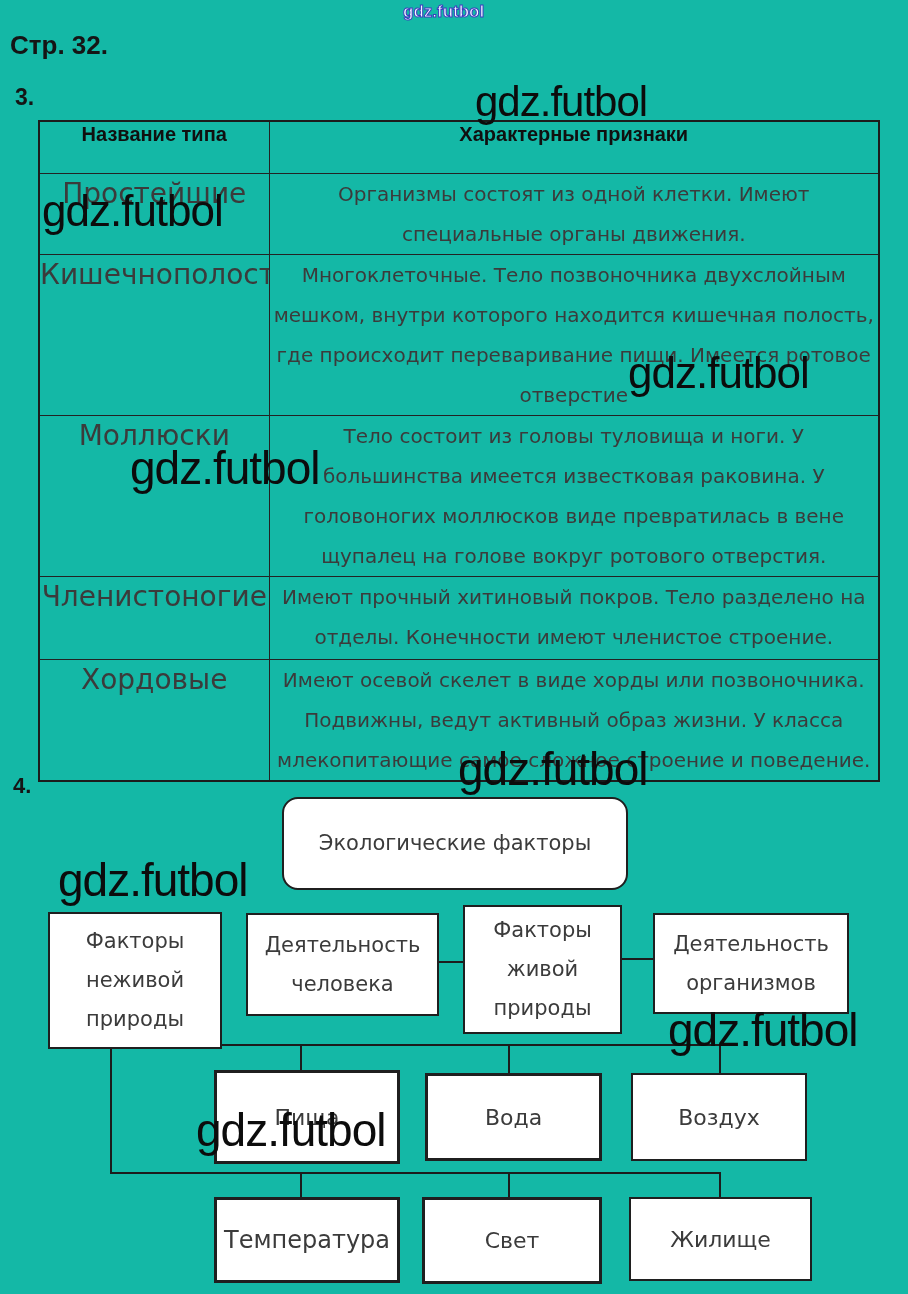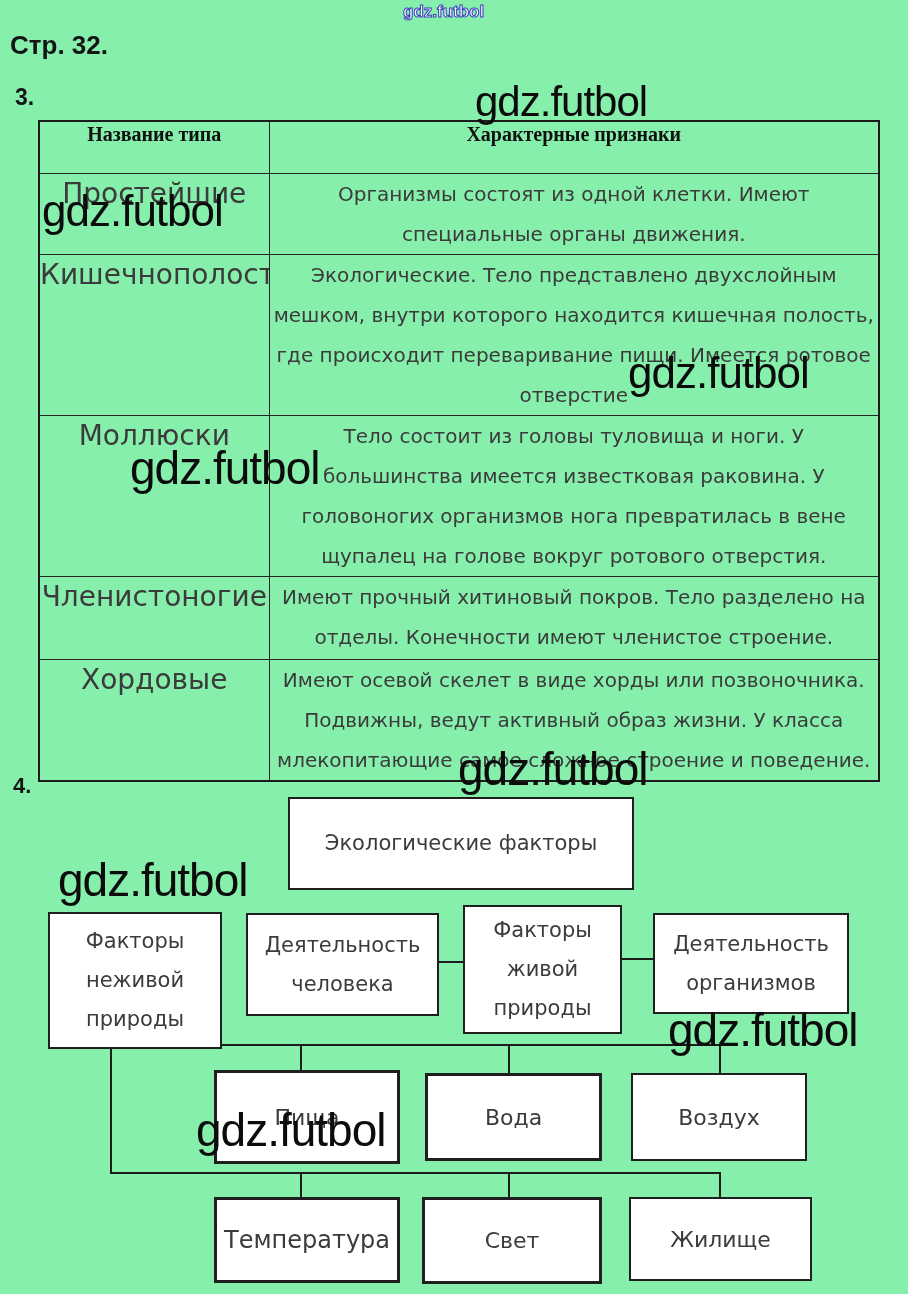--- a/index.html
+++ b/index.html
@@ -1,16 +1,16 @@
 <!DOCTYPE html>
 <html><head>
 <meta charset="utf-8">
 <style>
   html,body{margin:0;padding:0;background:#fff;}
-  #page{position:relative;width:908px;height:1294px;background:#86efac;overflow:hidden;
+  #page{position:relative;width:908px;height:1294px;background:#14b8a6;overflow:hidden;
         font-family:"DejaVu Sans",sans-serif;}
 
   
   .wm{position:absolute;font-family:"Liberation Sans",sans-serif;color:#0c0c0c;
       line-height:1.05;letter-spacing:-1px;white-space:nowrap;z-index:30;}
   .wm-top{left:403px;top:3px;font-size:17px;font-weight:bold;letter-spacing:0;
       color:#3b3bbe;-webkit-text-fill-color:#f7f7ff;-webkit-text-stroke:1px #3b3bbe;}
   .wm-header{left:475px;top:80px;font-size:42px;}
   .wm-r1{left:42px;top:188px;font-size:44px;}
   .wm-r2{left:628px;top:350px;font-size:44px;}
@@ -25,31 +25,31 @@
   .page-label{left:10px;top:30px;font-size:26px;}
   .task3{left:15px;top:84px;font-size:23px;}
   .task4{left:13px;top:773px;font-size:22px;}
 
   
   table.main{position:absolute;left:38px;top:120px;width:840px;border-collapse:collapse;
       table-layout:fixed;border:2.5px solid #1c1c1c;}
   table.main td,table.main th{border:1.5px solid #232323;vertical-align:top;
       text-align:center;padding:0;overflow:hidden;}
   th.hdr{font-size:20px;font-weight:bold;color:#101010;padding-top:7px;line-height:24px;
-      font-family:Liberation Serif, serif;}
+      font-family:Liberation Sans, sans-serif;}
   td.typ{font-size:28px;color:#3b3b3b;line-height:40px;}
   td.dsc{font-size:20px;color:#3b3b3b;}
   .desc-line{line-height:40px;}
 
   
   .box{position:absolute;border:2px solid #1f1f1f;background:#fff;display:flex;
        flex-direction:column;align-items:center;justify-content:center;text-align:center;
        color:#3b3b3b;font-size:21px;z-index:10;}
   .box .bl{line-height:39px;}
-  .b-root{left:288px;top:797px;width:342px;height:89px;}
+  .b-root{left:282px;top:797px;width:342px;height:89px;border-radius:16px;}
   .b-abiotic{left:48px;top:912px;width:170px;height:133px;border-width:2.5px;}
   .b-human{left:246px;top:913px;width:189px;height:99px;border-width:2.5px;}
   .b-biotic{left:463px;top:905px;width:155px;height:125px;}
   .b-organisms{left:653px;top:913px;width:192px;height:97px;}
   .b-food{left:214px;top:1070px;width:180px;height:88px;border-width:3px;font-size:22px;text-align:center;}
   .b-water{left:425px;top:1073px;width:171px;height:82px;border-width:3px;font-size:22px;}
   .b-air{left:631px;top:1073px;width:172px;height:84px;border-width:2.5px;font-size:22px;}
   .b-temp{left:214px;top:1197px;width:180px;height:80px;border-width:3px;font-size:24px;}
   .b-light{left:422px;top:1197px;width:174px;height:81px;border-width:3px;font-size:22px;}
   .b-shelter{left:629px;top:1197px;width:179px;height:80px;border-width:2.5px;font-size:22px;}
@@ -100,32 +100,32 @@
     <tr style="height:80px;">
       <td class="typ">Простейшие</td>
       <td class="dsc">
         <div class="desc-line">Организмы состоят из одной клетки. Имеют</div>
         <div class="desc-line">специальные органы движения.</div>
       </td>
     </tr>
     <tr style="height:156px;margin-top:8px;">
       <td class="typ">Кишечнополостные</td>
       <td class="dsc">
-        <div class="desc-line">Экологические. Тело представлено двухслойным</div>
+        <div class="desc-line">Многоклеточные. Тело позвоночника двухслойным</div>
         <div class="desc-line">мешком, внутри которого находится кишечная полость,</div>
         <div class="desc-line">где происходит переваривание пищи. Имеется ротовое</div>
         <div class="desc-line">отверстие</div>
       </td>
     </tr>
     <tr style="height:157px;">
       <td class="typ">Моллюски</td>
       <td class="dsc">
         <div class="desc-line">Тело состоит из головы туловища и ноги. У</div>
         <div class="desc-line">большинства имеется известковая раковина. У</div>
-        <div class="desc-line">головоногих организмов нога превратилась в вене</div>
+        <div class="desc-line">головоногих моллюсков виде превратилась в вене</div>
         <div class="desc-line">щупалец на голове вокруг ротового отверстия.</div>
       </td>
     </tr>
     <tr style="height:83px;">
       <td class="typ">Членистоногие</td>
       <td class="dsc">
         <div class="desc-line">Имеют прочный хитиновый покров. Тело разделено на</div>
         <div class="desc-line">отделы. Конечности имеют членистое строение.</div>
       </td>
     </tr>

